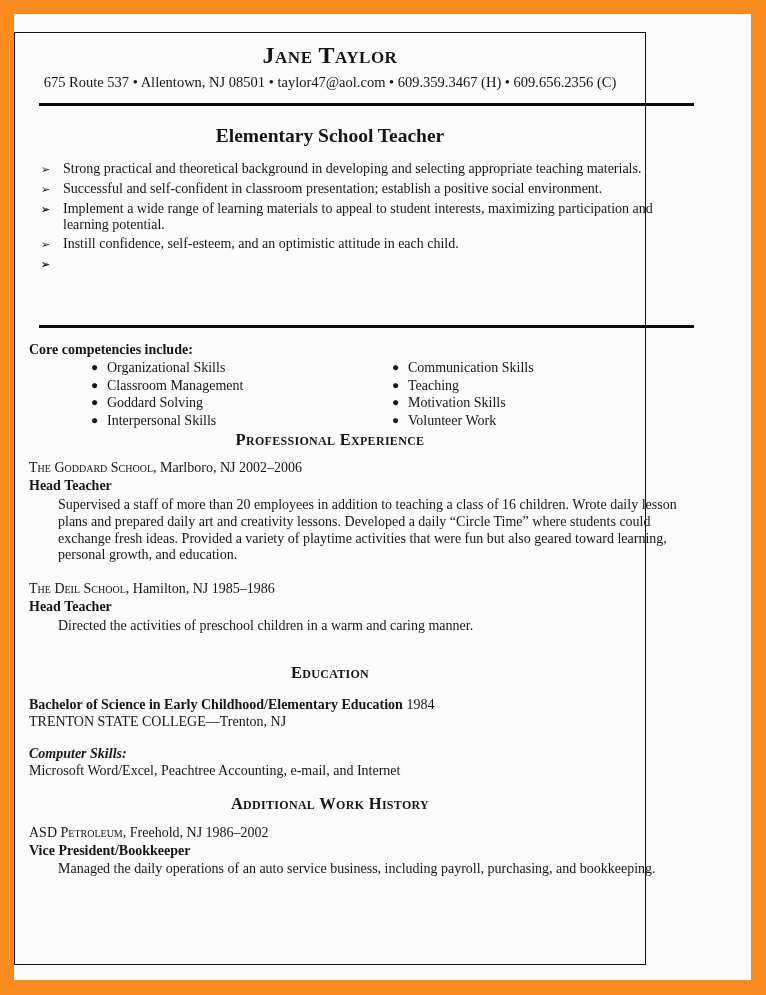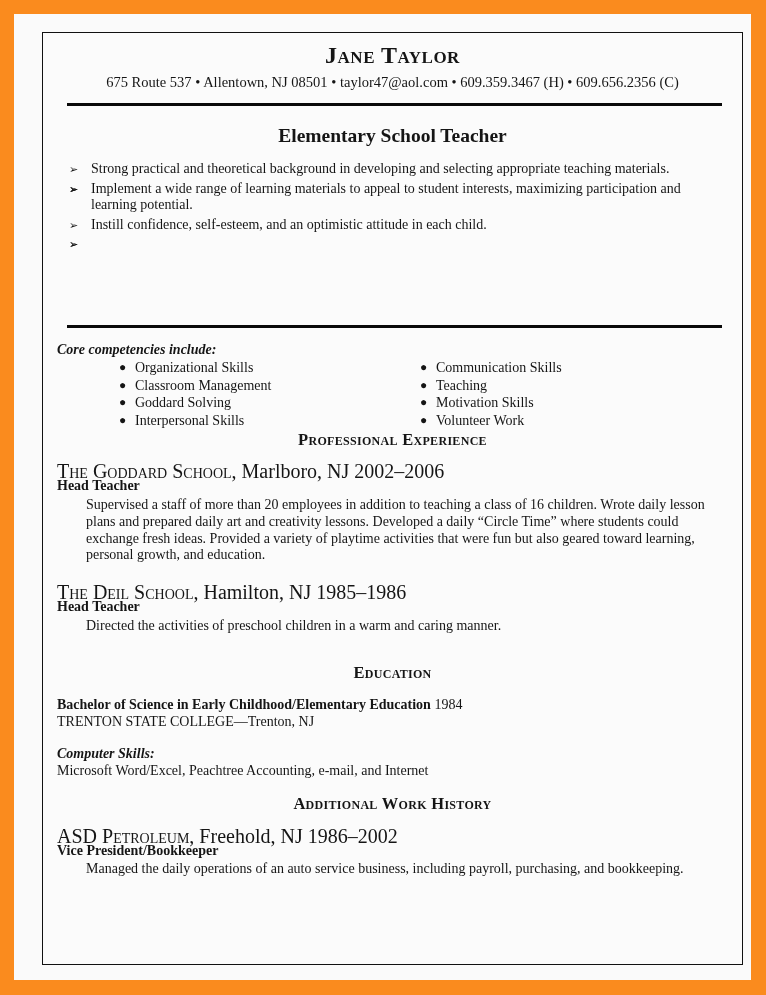--- a/index.html
+++ b/index.html
@@ -9,21 +9,21 @@
     }
     .frame {
       position: absolute; left: 0; top: 0; width: 766px; height: 995px;
       background: #fa8b1e;
     }
     .sheet {
       position: absolute; left: 14px; top: 14px; width: 737px; height: 966px;
       background: #fafafa;
     }
     .box {
-      position: absolute; left: 28px; top: 18px; width: 701px; height: 933px;
+      position: absolute; left: 0; top: 18px; width: 632px; height: 933px;
       border: 1.5px solid #111;
       background: #fbfbfb;
     }
     .doc {
       position: absolute; left: 0; top: 0; width: 100%;
       font-family: "Liberation Serif", "DejaVu Serif", serif;
       color: #151515;
     }
     .abs { position: absolute; white-space: nowrap; }
 
@@ -45,36 +45,36 @@
     }
     .bullets { position: absolute; left: 24px; top: 128px; width: 660px; }
     .bullet-item {
       position: relative; padding-left: 24px; font-size: 14px; line-height: 16px;
       margin-bottom: 3.8px;
     }
     .bullet-item .arrow {
       position: absolute; left: 2px; top: 0; font-size: 11px; line-height: 16px;
     }
     .comp-label {
-      left: 14px; top: 309px; font-size: 14px; font-style: italic; font-weight: bold;
+      left: 14px; top: 309px; font-size: 14px; font-weight: bold;
     }
     .comp-col { position: absolute; top: 326px; }
     .comp-col.left { left: 76px; }
     .comp-col.right { left: 377px; }
     .comp-item {
       position: relative; padding-left: 16px; font-size: 14px; line-height: 17.5px;
     }
     .comp-item .dot {
       position: absolute; left: 0; top: 0; font-size: 12px; line-height: 17.5px;
     }
     .section-head {
       left: 0; width: 100%; text-align: center;
       font-size: 16.5px; font-weight: bold; font-variant: small-caps; letter-spacing: 0.3px;
     }
-    .employer { left: 14px; font-size: 20px; }
+    .employer { left: 14px; font-size: 14px; }
     .employer .org { font-variant: small-caps; }
     .role { left: 14px; font-size: 14px; font-weight: bold; }
     .desc {
       position: absolute; left: 43px; width: 640px; font-size: 14px; line-height: 16.8px;
     }
     .plain { left: 14px; font-size: 14px; }
     .bold { font-weight: bold; }
     .italic-bold { font-style: italic; font-weight: bold; }
   </style>
 </head>
@@ -91,20 +91,21 @@
 
         <div class="abs title">Elementary School Teacher</div>
 
         <div class="bullets">
           <div class="bullet-item">
             <span class="arrow">➢</span>
             <span>Strong practical and theoretical background in developing and selecting appropriate teaching materials.</span>
           </div>
           <div class="bullet-item">
             <span class="arrow">➢</span>
+            <span>Successful and self-confident in classroom presentation; establish a positive social environment.</span>
           </div>
           <div class="bullet-item">
             <span class="arrow">➢</span>
           </div>
           <div class="bullet-item">
             <span class="arrow">➢</span>
             <span>Implement a wide range of learning materials to appeal to student interests, maximizing participation and learning potential.</span>
           </div>
           <div class="bullet-item">
             <span class="arrow">➢</span>

